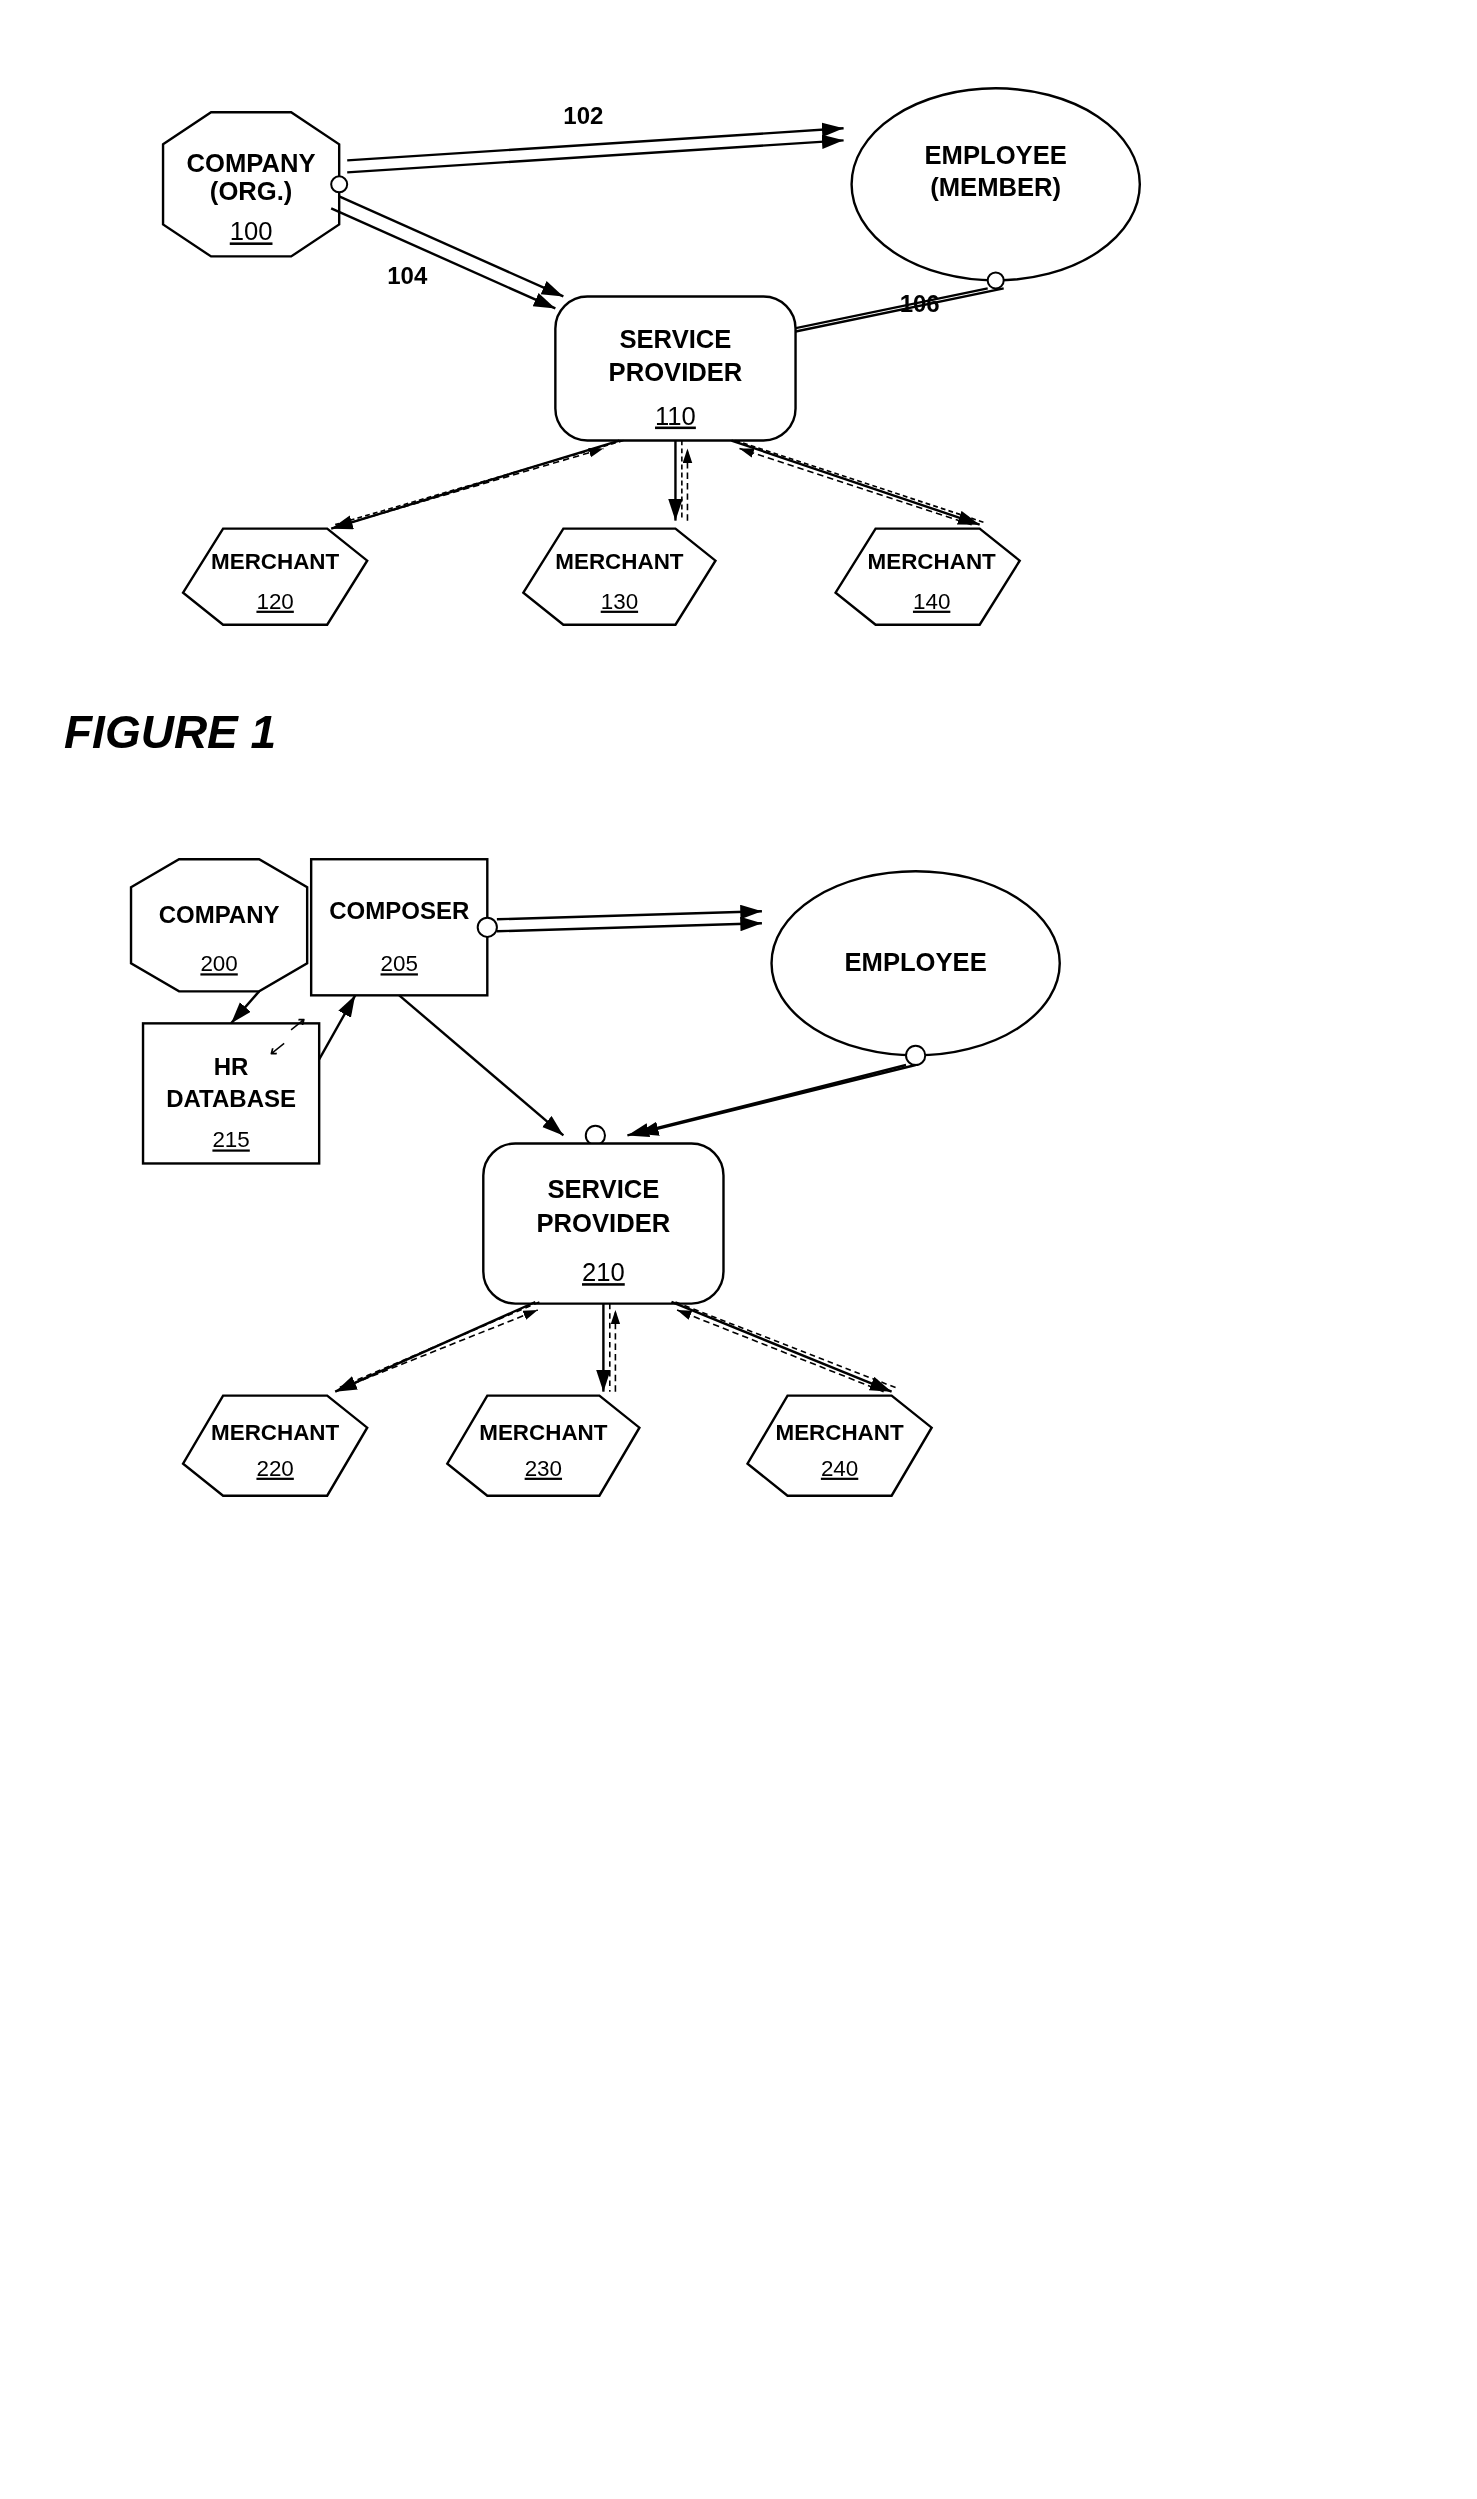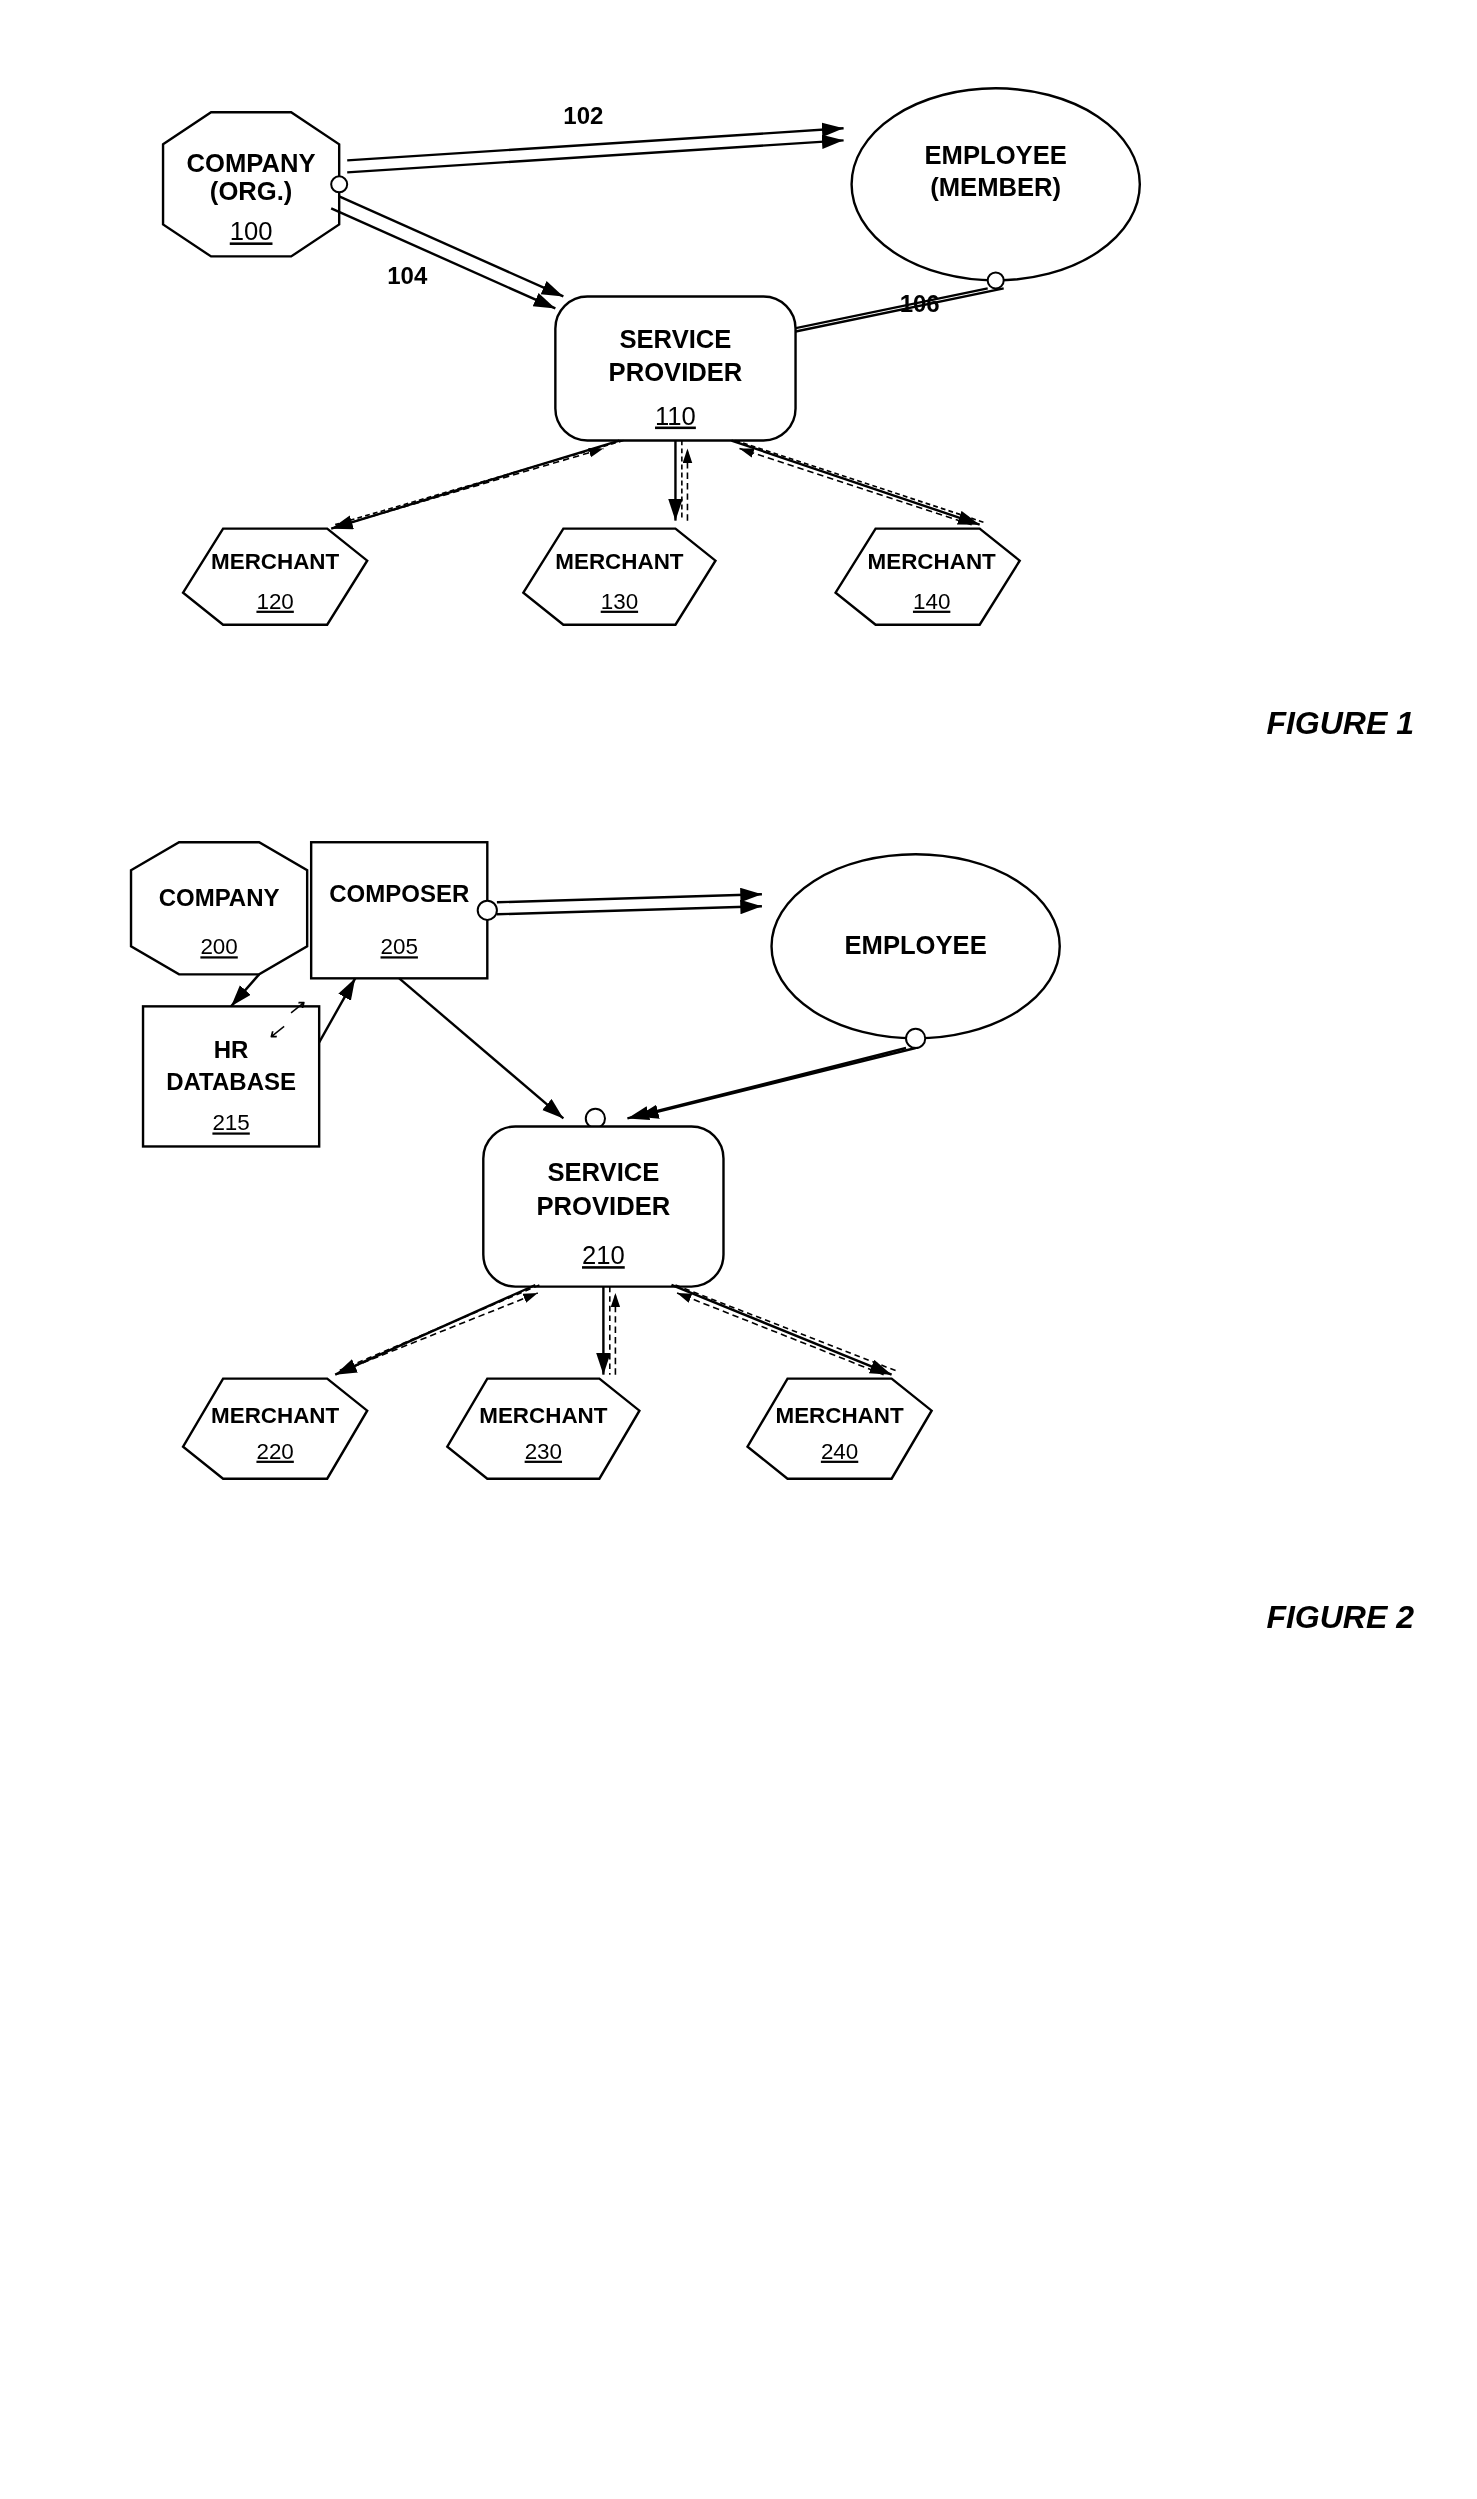--- a/index.html
+++ b/index.html
@@ -16,22 +16,22 @@
       background: #fff;
       position: relative;
       padding: 48px 64px;
     }
     .figure-section {
       position: relative;
       width: 100%;
       margin-bottom: 64px;
     }
     .figure-title {
-      text-align: right;
-      font-size: 32px;
+      text-align: left;
+      font-size: 46px;
       font-weight: bold;
       font-style: italic;
       margin-top: 32px;
       margin-bottom: 16px;
     }
     
     .diagram-container {
       position: relative;
       width: 100%;
       display: flex;
@@ -194,17 +194,16 @@
 
         <polygon points="485,715 625,715 675,755 625,840 485,840 435,800" fill="white" stroke="black" stroke-width="3"></polygon>
         <text x="555" y="770" text-anchor="middle" font-size="28" font-weight="bold">MERCHANT</text>
         <text x="555" y="815" text-anchor="middle" font-size="28" text-decoration="underline">230</text>
 
         <polygon points="860,715 990,715 1040,755 990,840 860,840 810,800" fill="white" stroke="black" stroke-width="3"></polygon>
         <text x="925" y="770" text-anchor="middle" font-size="28" font-weight="bold">MERCHANT</text>
         <text x="925" y="815" text-anchor="middle" font-size="28" text-decoration="underline">240</text>
       </svg>
     </div>
-    <div class="figure-title">FIGURE 2</div>
   </div>
 
 </div>
 
 
 </body></html>

